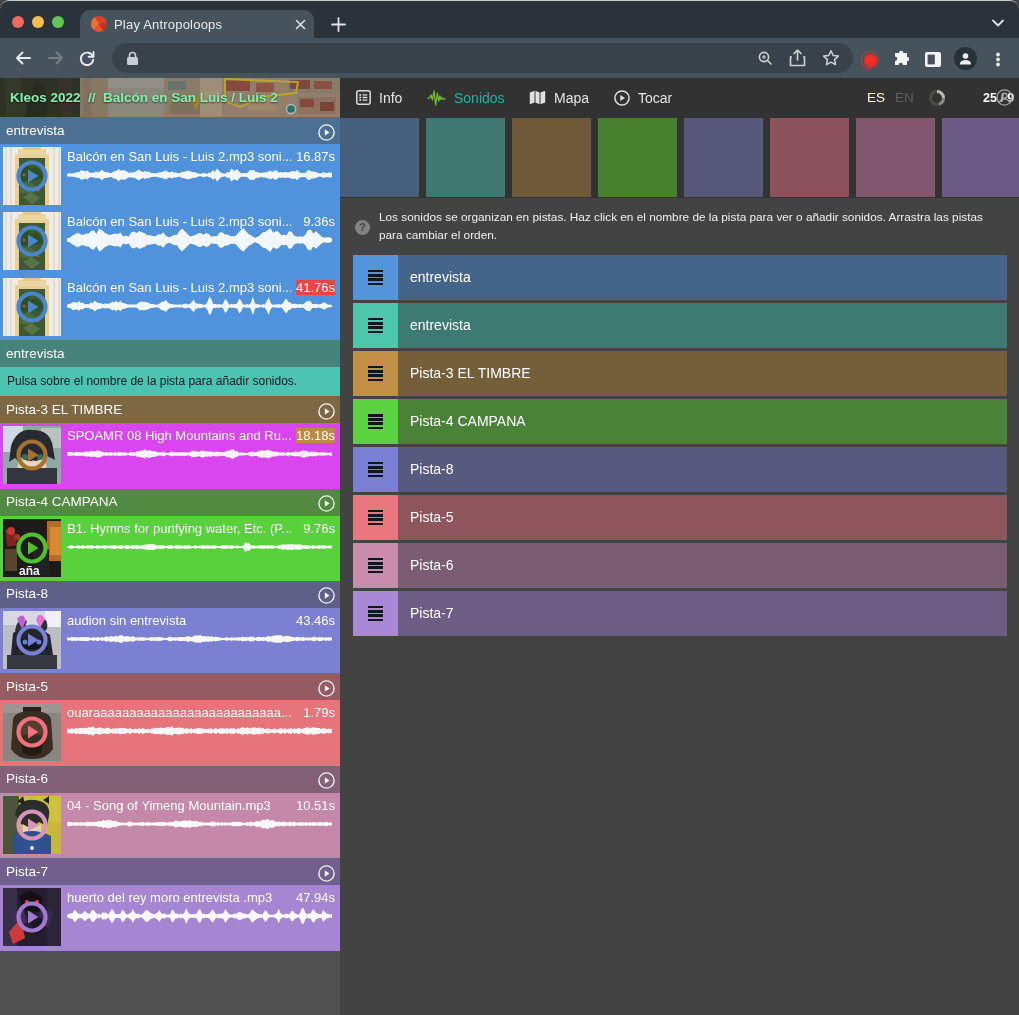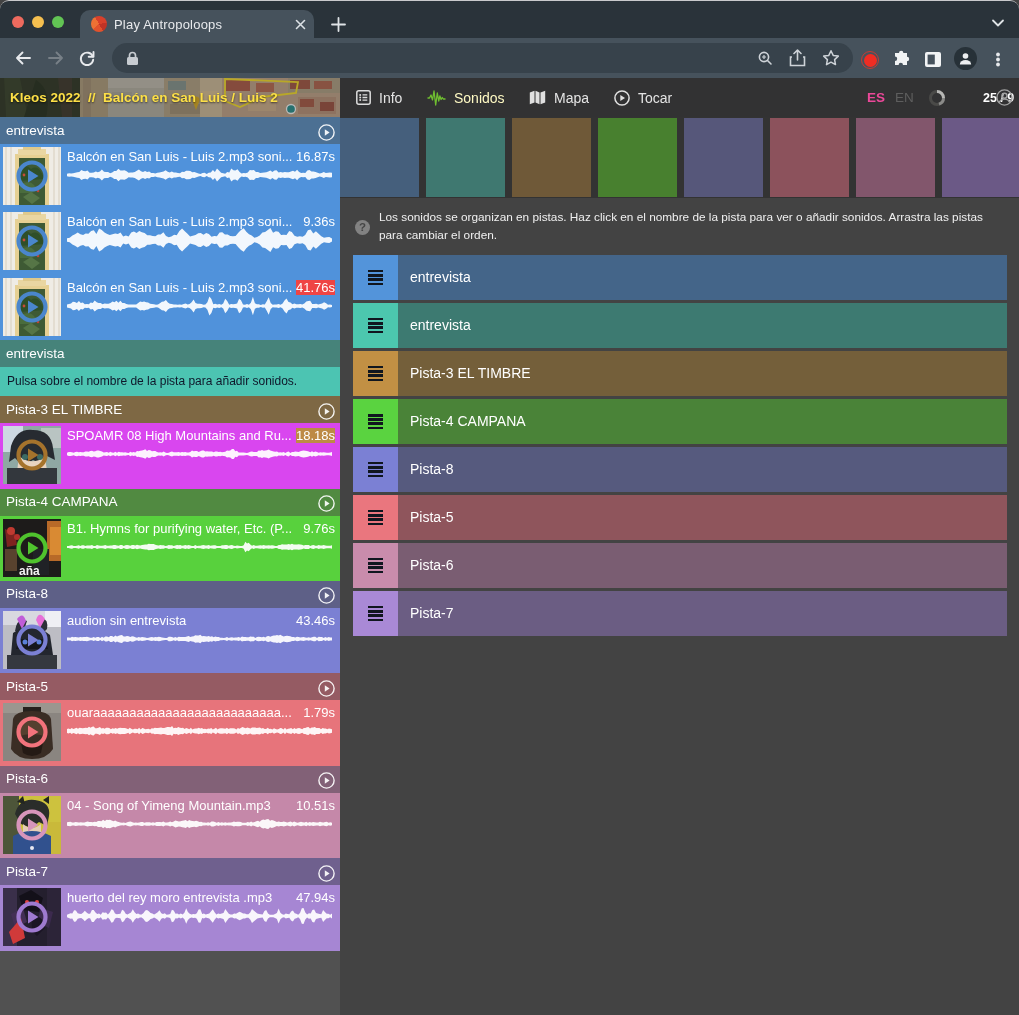--- a/index.html
+++ b/index.html
@@ -12,21 +12,21 @@
  background:conic-gradient(from 230deg,#ee7134 0 100deg,#d8402b 100deg 210deg,#c03326 210deg 280deg,#e2522c 280deg 360deg)}
 #tab .ttl{position:absolute;left:34px;top:7px;font-size:13px;color:#e8eaed;letter-spacing:.2px}
 #tabchev{position:absolute;right:14px;top:17px}
 
 #toolbar{position:absolute;left:0;top:38px;width:1019px;height:40px;background:#46525c}
 #pill{position:absolute;left:112px;top:5px;width:741px;height:30px;border-radius:15px;background:#37424b}
 .url1{color:#eceef0;font-size:14.5px;letter-spacing:.2px}.url2{color:#9fa7ae;font-size:14.5px;letter-spacing:.2px}
 
 #appheader{position:absolute;left:0;top:78px;width:1019px;height:39px;background:#323233}
 #hphoto{position:absolute;left:0;top:0;width:340px;height:39px;overflow:hidden}
-#htitle{position:absolute;left:10px;top:12px;font-size:13.5px;font-weight:bold;color:#fde047;
+#htitle{position:absolute;left:10px;top:12px;font-size:13.5px;font-weight:bold;color:#86efac;
  text-shadow:0 1px 2px rgba(0,0,0,.6);white-space:nowrap}
 .nav{position:absolute;top:0;height:39px;display:flex;align-items:center;color:#e4e4e4;font-size:14px}
 .nav svg{margin-right:8px}
 
 #sidebar{position:absolute;left:0;top:117px;width:340px;height:898px;background:#515151}
 #main{position:absolute;left:340px;top:117px;width:679px;height:898px;background:#434343}
 #tileband{position:absolute;left:0;top:0;width:679px;height:81px;background:#333}
 .tile{position:absolute;top:1px;width:79px;height:79px}
 #info{position:absolute;left:15px;top:93px;width:660px}
 #qmark{position:absolute;left:0px;top:10px;width:15px;height:15px;border-radius:50%;background:#828282;
@@ -154,40 +154,40 @@
 <div class="nav" style="left:356px">
 <svg width="15" height="15" viewBox="0 0 15 15">
         <rect x="0.8" y="0.8" width="13.4" height="13.4" rx="2" fill="none" stroke="#dcdcdc" stroke-width="1.5"></rect>
         <circle cx="4.2" cy="4.9" r="1" fill="#dcdcdc"></circle>
         <circle cx="4.2" cy="7.5" r="1" fill="#dcdcdc"></circle>
         <circle cx="4.2" cy="10.1" r="1" fill="#dcdcdc"></circle>
         <path d="M6.5 4.9 h4.8 M6.5 7.5 h4.8 M6.5 10.1 h4.8" stroke="#dcdcdc" stroke-width="1.3"></path>
       </svg>
 <span>Info</span>
     </div>
-<div class="nav" style="left:427px;color:#fef9c3">
+<div class="nav" style="left:427px;color:#14b8a6">
 <svg width="19" height="16" viewBox="0 0 19 16">
         <path d="M0.5 8 h2 l1.5 -3 1.5 5 1.5 -9 1.7 14 1.6 -12 1.4 8 1.2 -5 1.2 3.5 1.2 -2 1 1.5 h2.2" stroke="#6fbe30" stroke-width="1.3" fill="none" stroke-linejoin="round"></path>
       </svg>
 <span>Sonidos</span>
     </div>
 <div class="nav" style="left:529px">
 <svg width="17" height="15" viewBox="0 0 17 15">
         <path d="M0.8 2.5 L5.5 0.8 V12.5 L0.8 14.2 Z M6.5 0.8 L10.5 2.5 V14.2 L6.5 12.5 Z M11.5 2.5 L16.2 0.8 V12.5 L11.5 14.2 Z" fill="#e0e0e0"></path>
       </svg>
 <span>Mapa</span>
     </div>
 <div class="nav" style="left:614px">
 <svg width="16" height="16" viewBox="0 0 16 16">
         <circle cx="8" cy="8" r="7.1" fill="none" stroke="#e0e0e0" stroke-width="1.5"></circle>
         <path d="M6.3 5 L11 8 L6.3 11 Z" fill="#e0e0e0"></path>
       </svg>
 <span>Tocar</span>
     </div>
-<div class="nav" style="left:867px;font-size:13.5px;font-weight:bold;color:#ec4899">ES</div>
+<div class="nav" style="left:867px;font-size:13.5px;font-weight:normal;color:#fef9c3">ES</div>
 <div class="nav" style="left:895px;font-size:13.5px;font-weight:normal;color:#5e5e5e">EN</div>
 <svg class="abs" style="left:929px;top:12px" width="16" height="16" viewBox="0 0 16 16">
 <circle cx="8" cy="8" r="6.5" fill="none" stroke="#4a4a48" stroke-width="3"></circle>
 <path d="M8 1.5 A6.5 6.5 0 0 1 14.5 8" fill="none" stroke="#b8b8b6" stroke-width="3"></path>
 <path d="M14.5 8 A6.5 6.5 0 0 1 10 14.1" fill="none" stroke="#8a8a88" stroke-width="3"></path>
     </svg>
 <div class="nav" style="left:983px;font-size:12.5px;font-weight:bold;color:#fff">25 / 9</div>
 <svg class="abs" style="left:996px;top:11px" width="17" height="17" viewBox="0 0 17 17">
 <circle cx="8.5" cy="8.5" r="7.6" fill="none" stroke="#a2a2a2" stroke-width="1.4"></circle>
 <circle cx="8.5" cy="6.7" r="2.5" fill="none" stroke="#a2a2a2" stroke-width="1.4"></circle>

